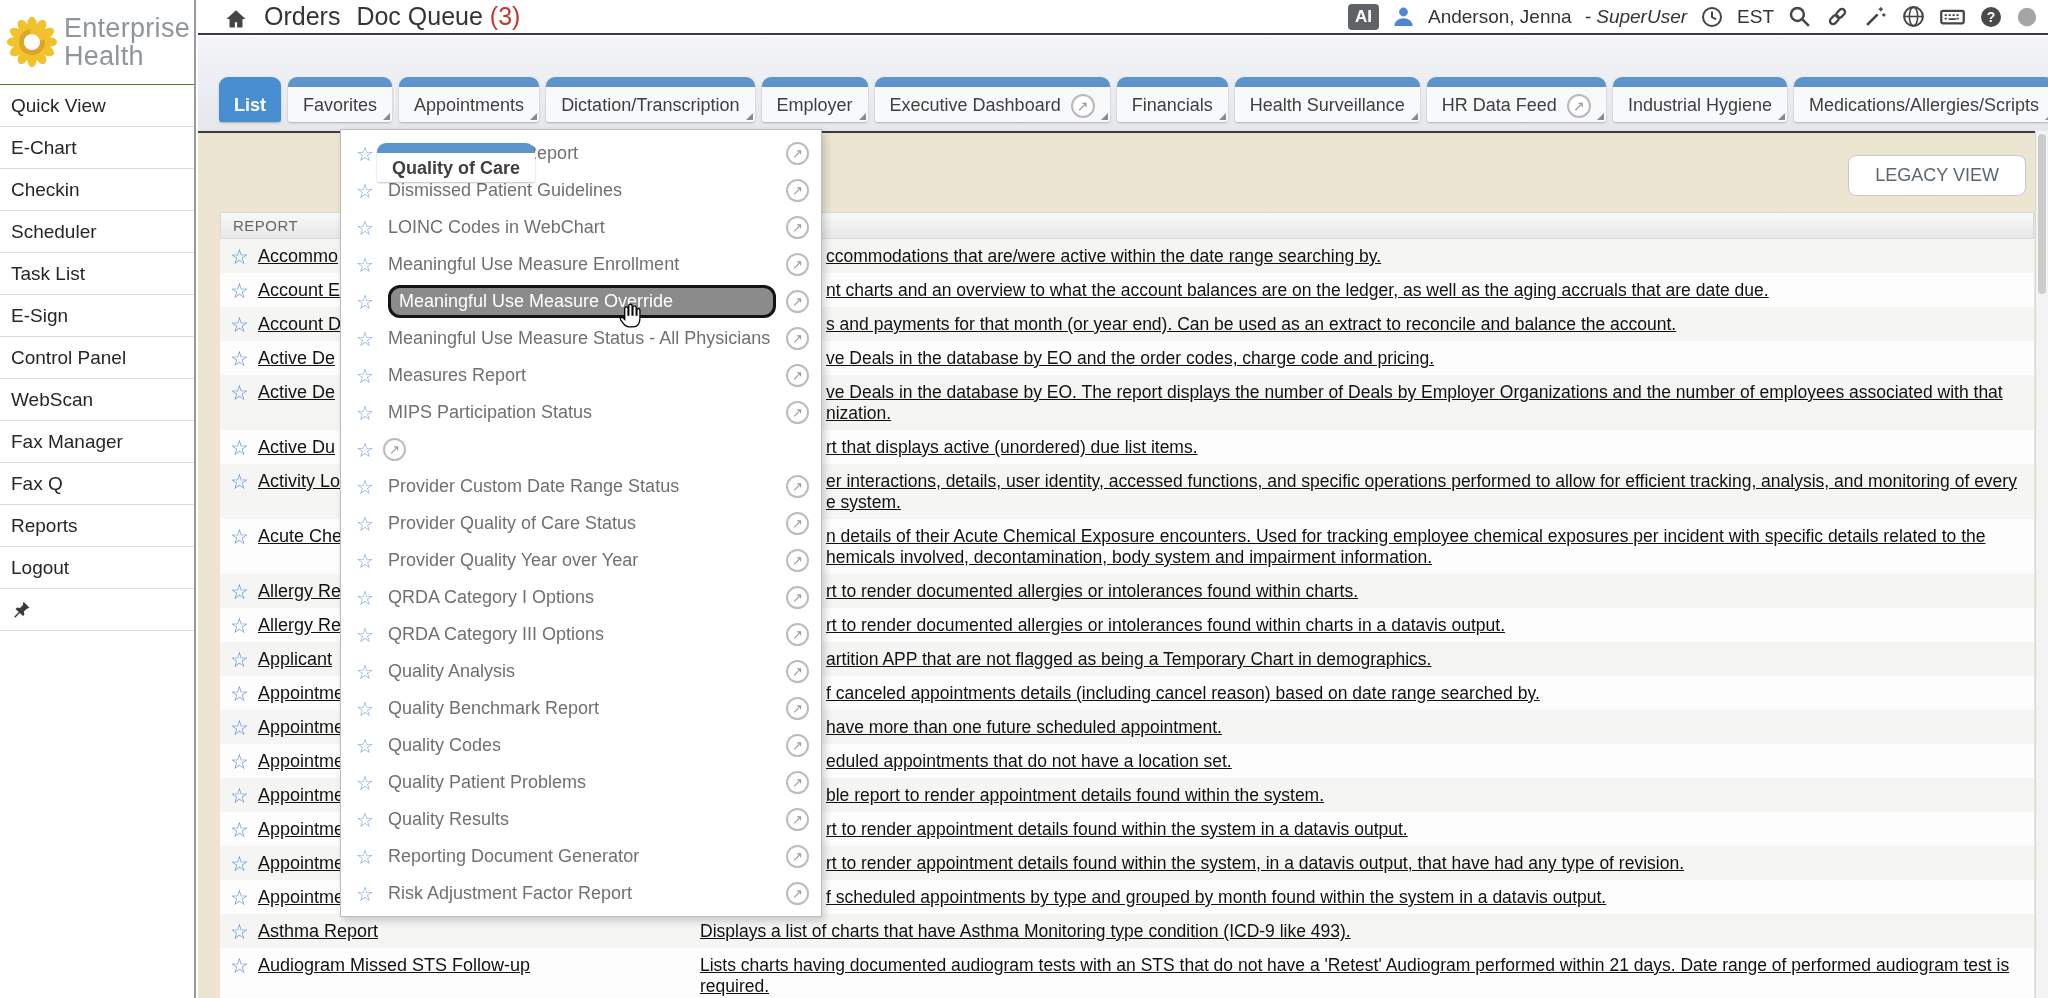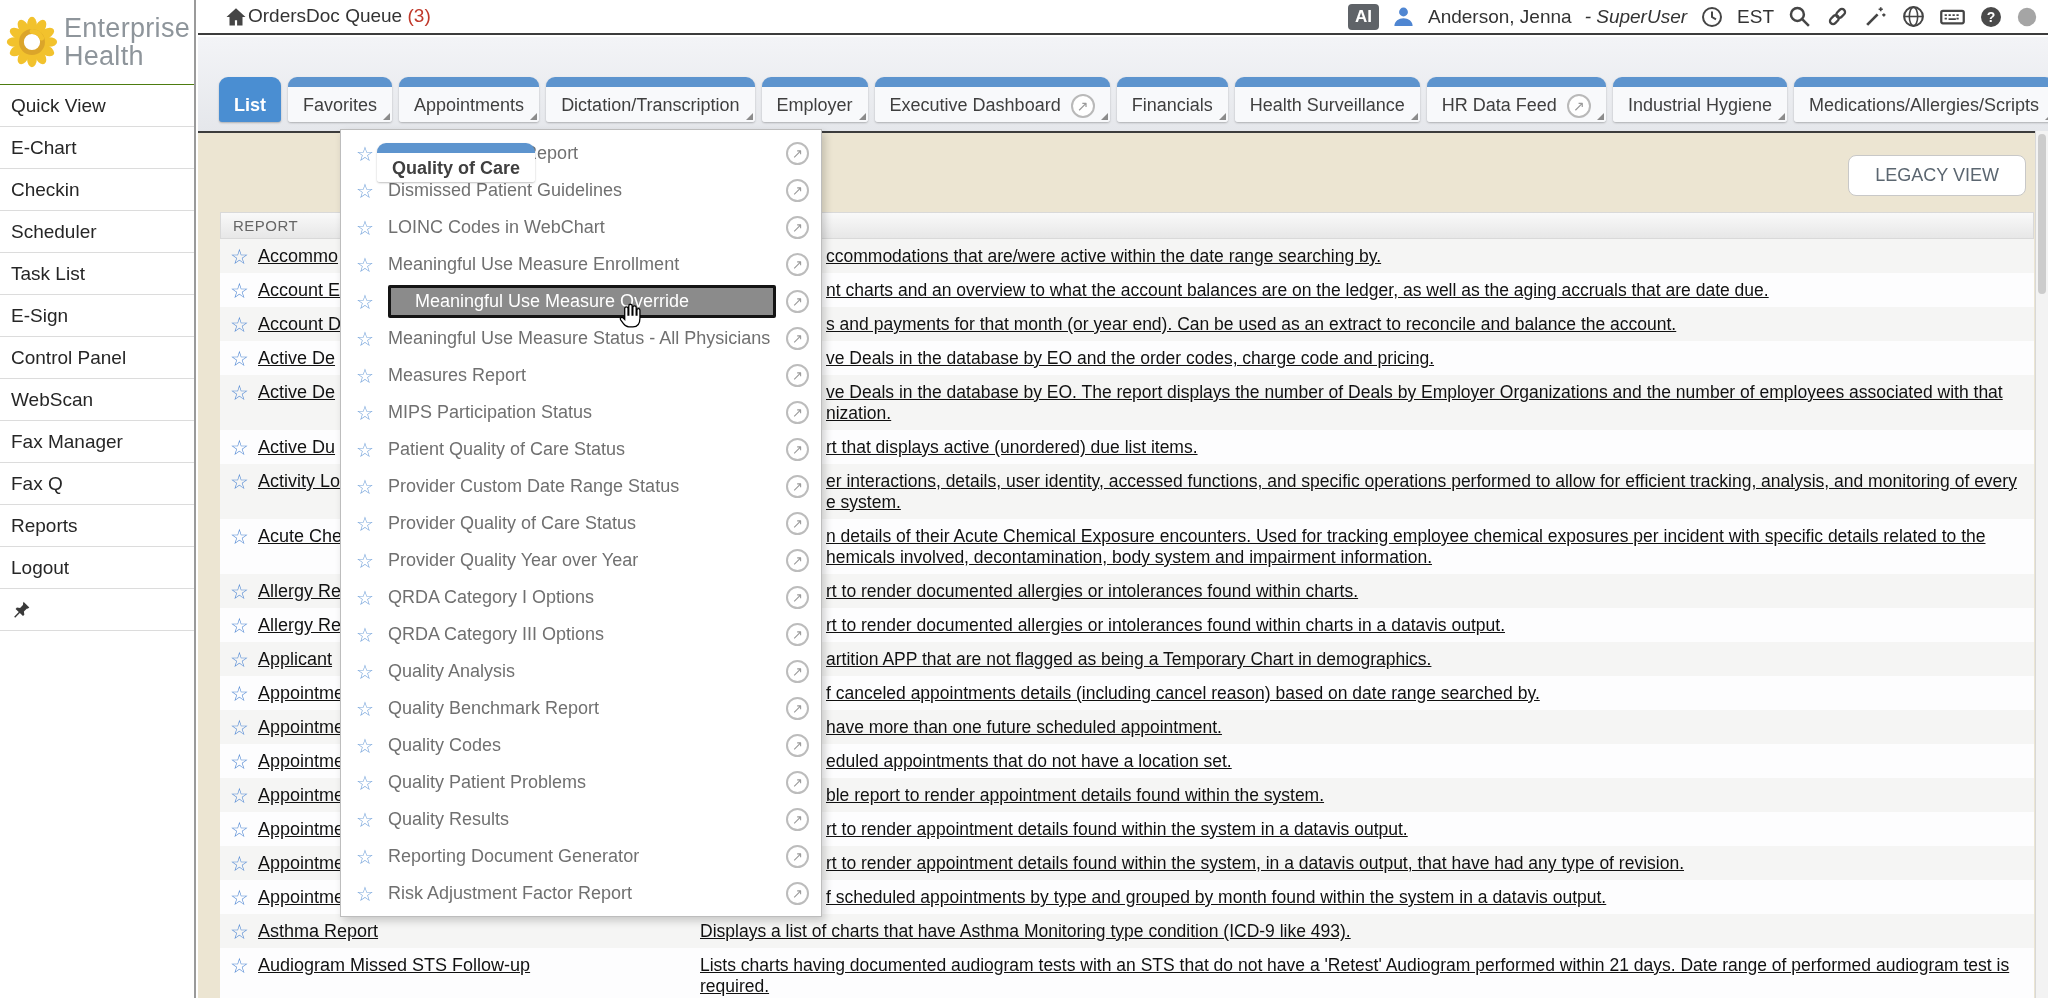--- a/index.html
+++ b/index.html
@@ -10,21 +10,21 @@
   
   .sidebar { position:absolute; left:0; top:0; width:196px; height:998px; background:#fff; border-right:2px solid #9a9a9a; z-index:10; }
   .logo { display:flex; align-items:center; padding:8px 4px 8px 6px; height:84px; }
   .logo-text { margin-left:6px; font-size:27px; color:#8e959b; line-height:28px; letter-spacing:.3px; }
   .side-nav { border-top:1px solid #4d7c0f; }
   .side-item { height:42px; line-height:42px; padding-left:11px; font-size:19px; color:#262626; border-bottom:1px solid #dcdcdc; cursor:pointer; }
   .pin-row { display:flex; align-items:center; }
 
   
   .topbar { position:absolute; left:198px; top:0; width:1850px; height:35px; background:#fff; border-bottom:2px solid #3c3c3c; display:flex; align-items:center; padding:0 10px 0 26px; }
-  .crumbs { display:flex; align-items:flex-start; font-size:19px; color:#333; }
+  .crumbs { display:flex; align-items:flex-end; gap:16px; font-size:25px; color:#333; }
   .crumb-count { color:#c0392b; }
   .topbar-right { margin-left:auto; display:flex; align-items:center; gap:13px; }
   .ai-badge { background:#5f6368; color:#fff; font-weight:bold; font-size:17px; border-radius:4px; padding:3px 7px; }
   .user-name { font-size:19px; color:#333; }
   .user-role { font-size:19px; color:#333; font-style:italic; }
   .est { font-size:19px; color:#333; }
   .tb-icon { display:inline-flex; align-items:center; }
 
   
   .tabszone { position:absolute; left:198px; top:37px; width:1850px; height:94px; background:linear-gradient(#f3f4f7,#e5e7eb); }
@@ -53,21 +53,21 @@
   .rname { font-size:18px; line-height:21px; color:#111; text-decoration:underline; cursor:pointer; white-space:nowrap; }
   .cell-desc { flex:1; padding:7px 8px 6px 0; font-size:17.5px; line-height:21px; color:#111; white-space:pre; overflow:hidden;text-decoration:underline; }
   .row.clip .cell-desc { padding-left:126px; }
 
   
   .dropdown { position:absolute; left:340px; top:129px; width:482px; height:788px; background:#fff; border:1px solid #bdbdbd; box-shadow:3px 4px 8px rgba(0,0,0,.18); z-index:40; padding-top:5px; }
   .dd-item { display:flex; align-items:center; height:37px; padding:0 12px 0 15px; cursor:pointer; }
   .dd-star { width:27px; font-size:20px; color:#7aa7dc; }
   .dd-label { flex:1; font-size:18px; color:#707070; margin-left:5px; }
   .dd-ext { display:inline-flex; align-items:center; justify-content:center; width:23px; height:23px; border:2px solid #bcbcbc; border-radius:50%; color:#9a9a9a; font-size:13px; }
-  .dd-item.hl .dd-label { background:#8b8b8b; color:#fff; border:3px solid #141414; border-radius:2px; padding:3px 24px; margin-right:10px; }
+  .dd-item.hl .dd-label { background:#8b8b8b; color:#fff; border:3px solid #141414; border-radius:12px; padding:3px 8px; margin-right:10px; }
 
   
   .vscroll { position:absolute; right:0; top:131px; bottom:0; width:13px; background:#f3f3f3; border-left:1px solid #d8d8d8; z-index:60; }
   .vthumb { margin:3px 2px; height:160px; background:#cccccc; border-radius:6px; }
 
   .cursor { position:absolute; left:618px; top:300px; z-index:70; }
 </style>
 </head>
 <body>
 
@@ -459,21 +459,20 @@
         <span class="dd-label">Measures Report</span>
         <span class="dd-ext">↗</span>
       </div>
     <div class="dd-item">
         <span class="dd-star">☆</span>
         <span class="dd-label">MIPS Participation Status</span>
         <span class="dd-ext">↗</span>
       </div>
     <div class="dd-item">
         <span class="dd-star">☆</span>
-        <span class="dd-label">Patient Quality of Care Status</span>
         <span class="dd-ext">↗</span>
       </div>
     <div class="dd-item">
         <span class="dd-star">☆</span>
         <span class="dd-label">Provider Custom Date Range Status</span>
         <span class="dd-ext">↗</span>
       </div>
     <div class="dd-item">
         <span class="dd-star">☆</span>
         <span class="dd-label">Provider Quality of Care Status</span>

